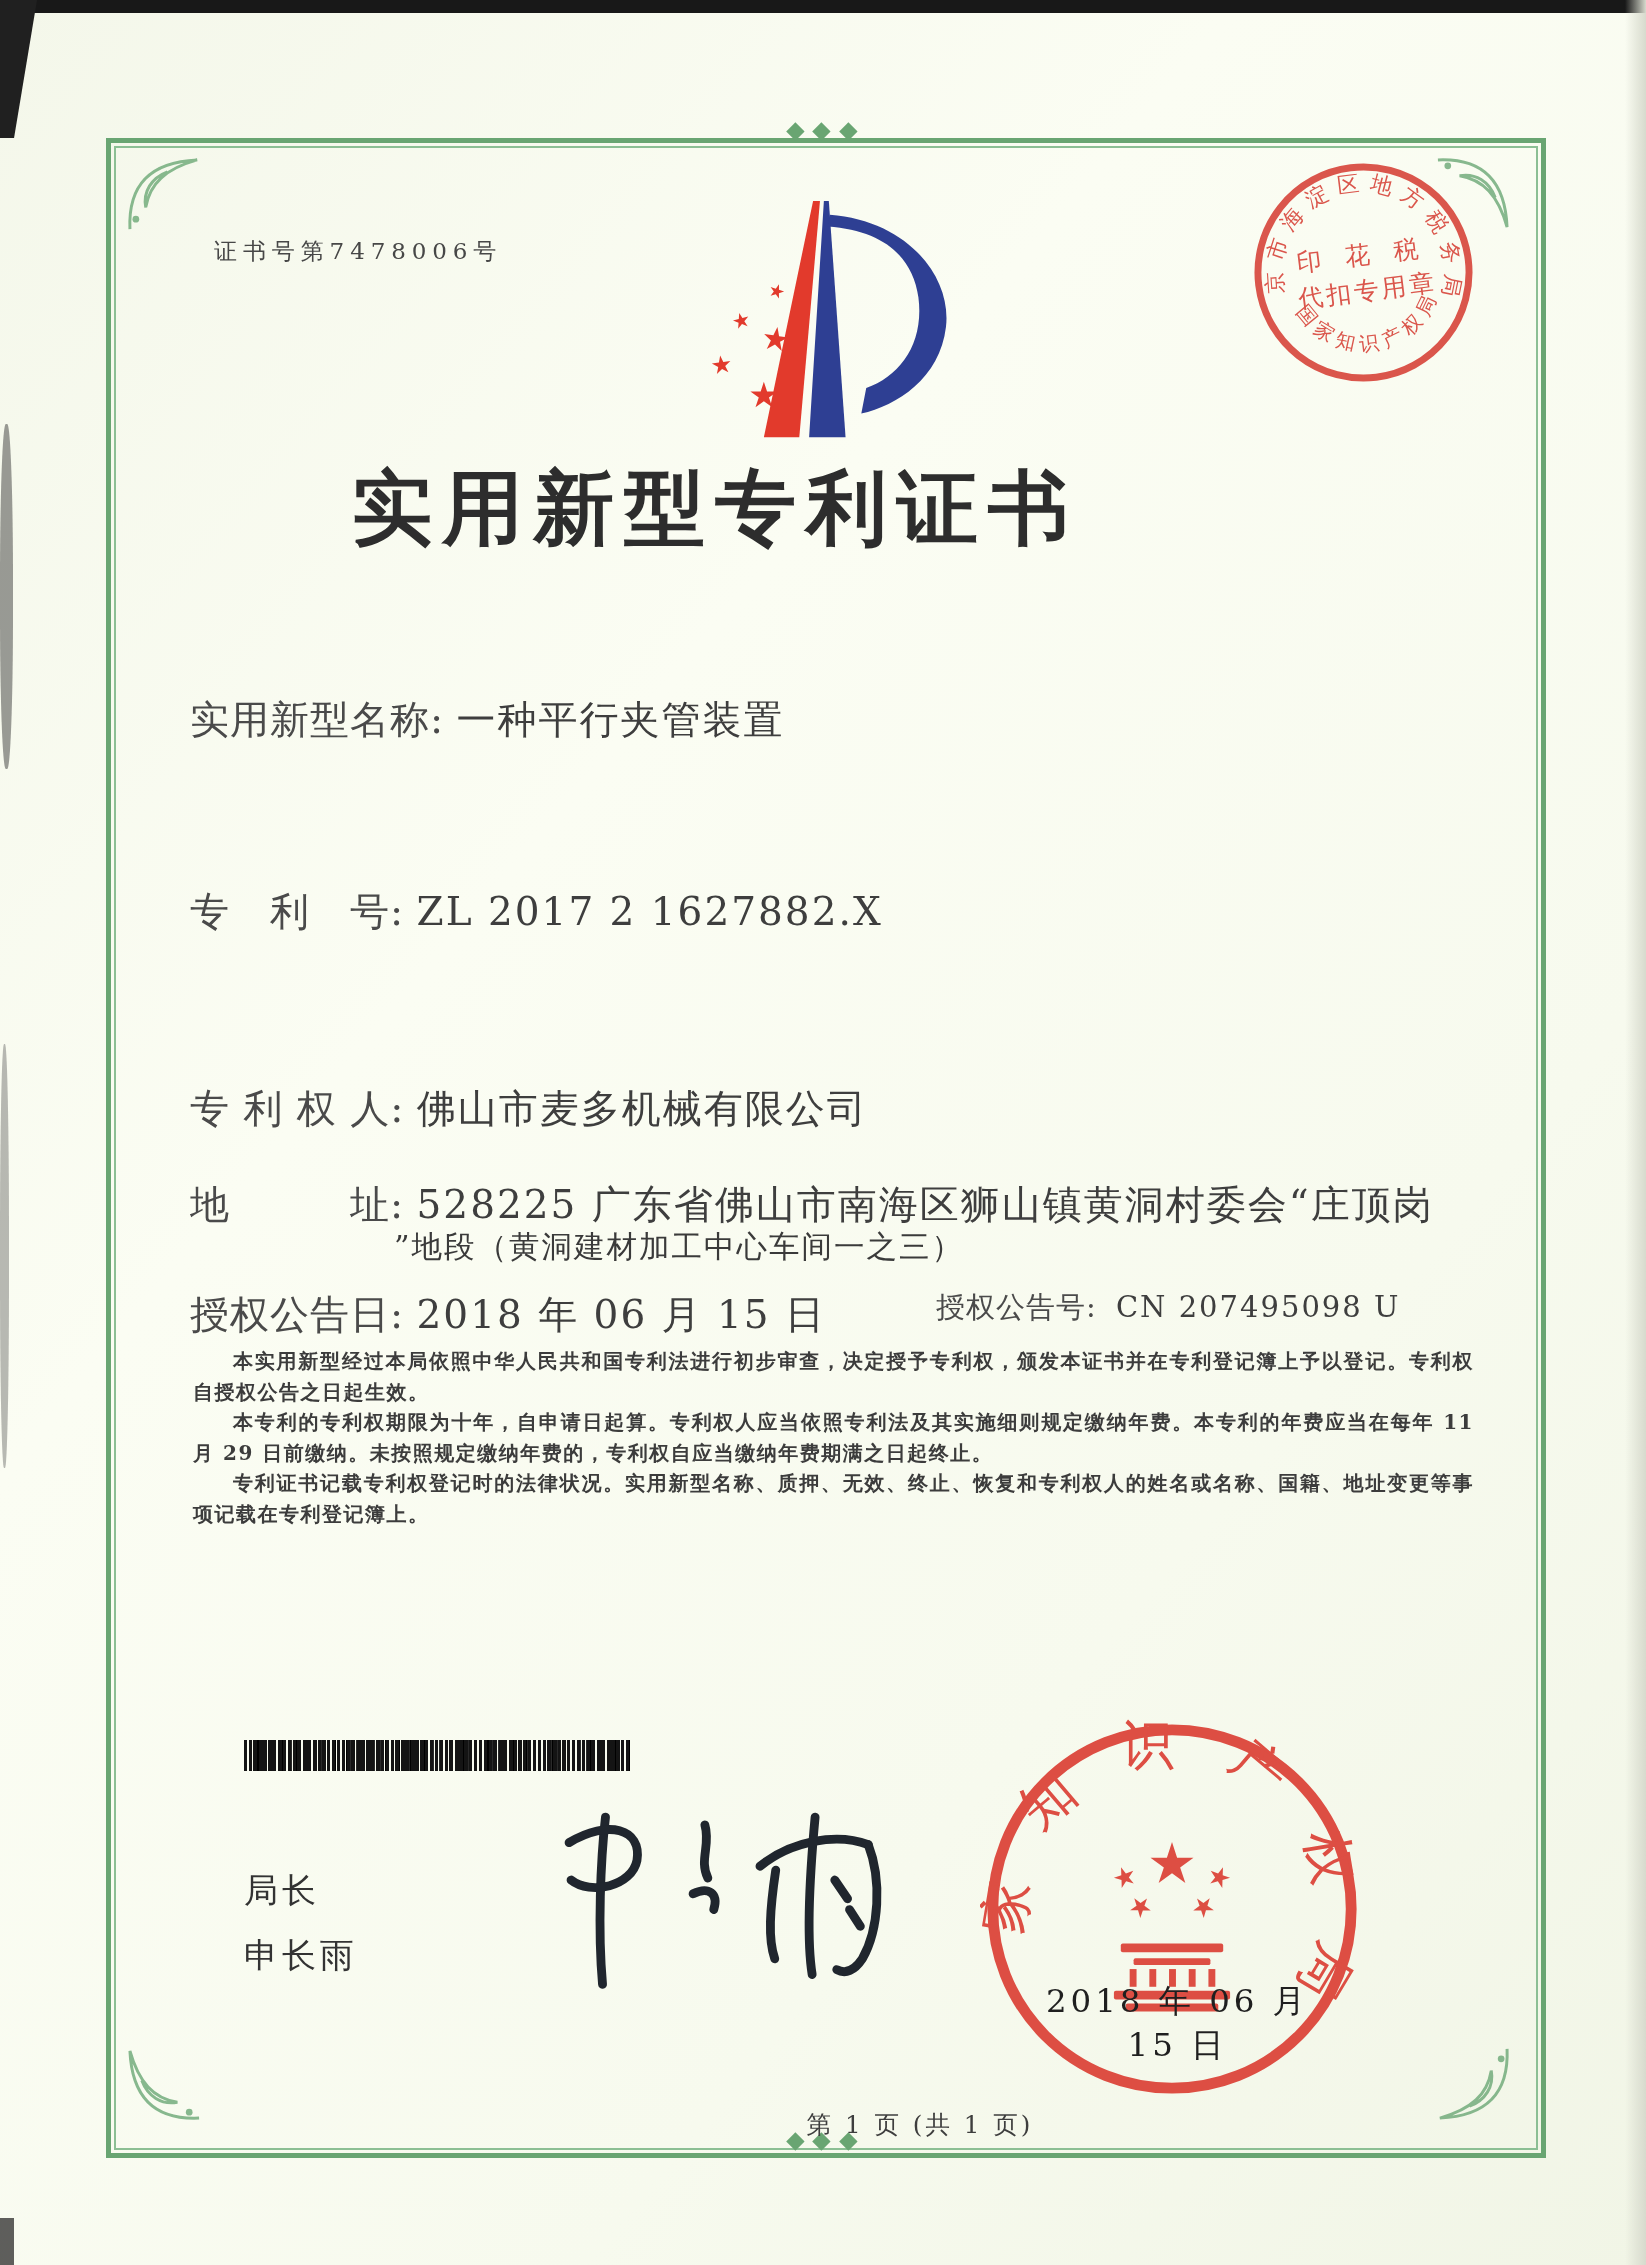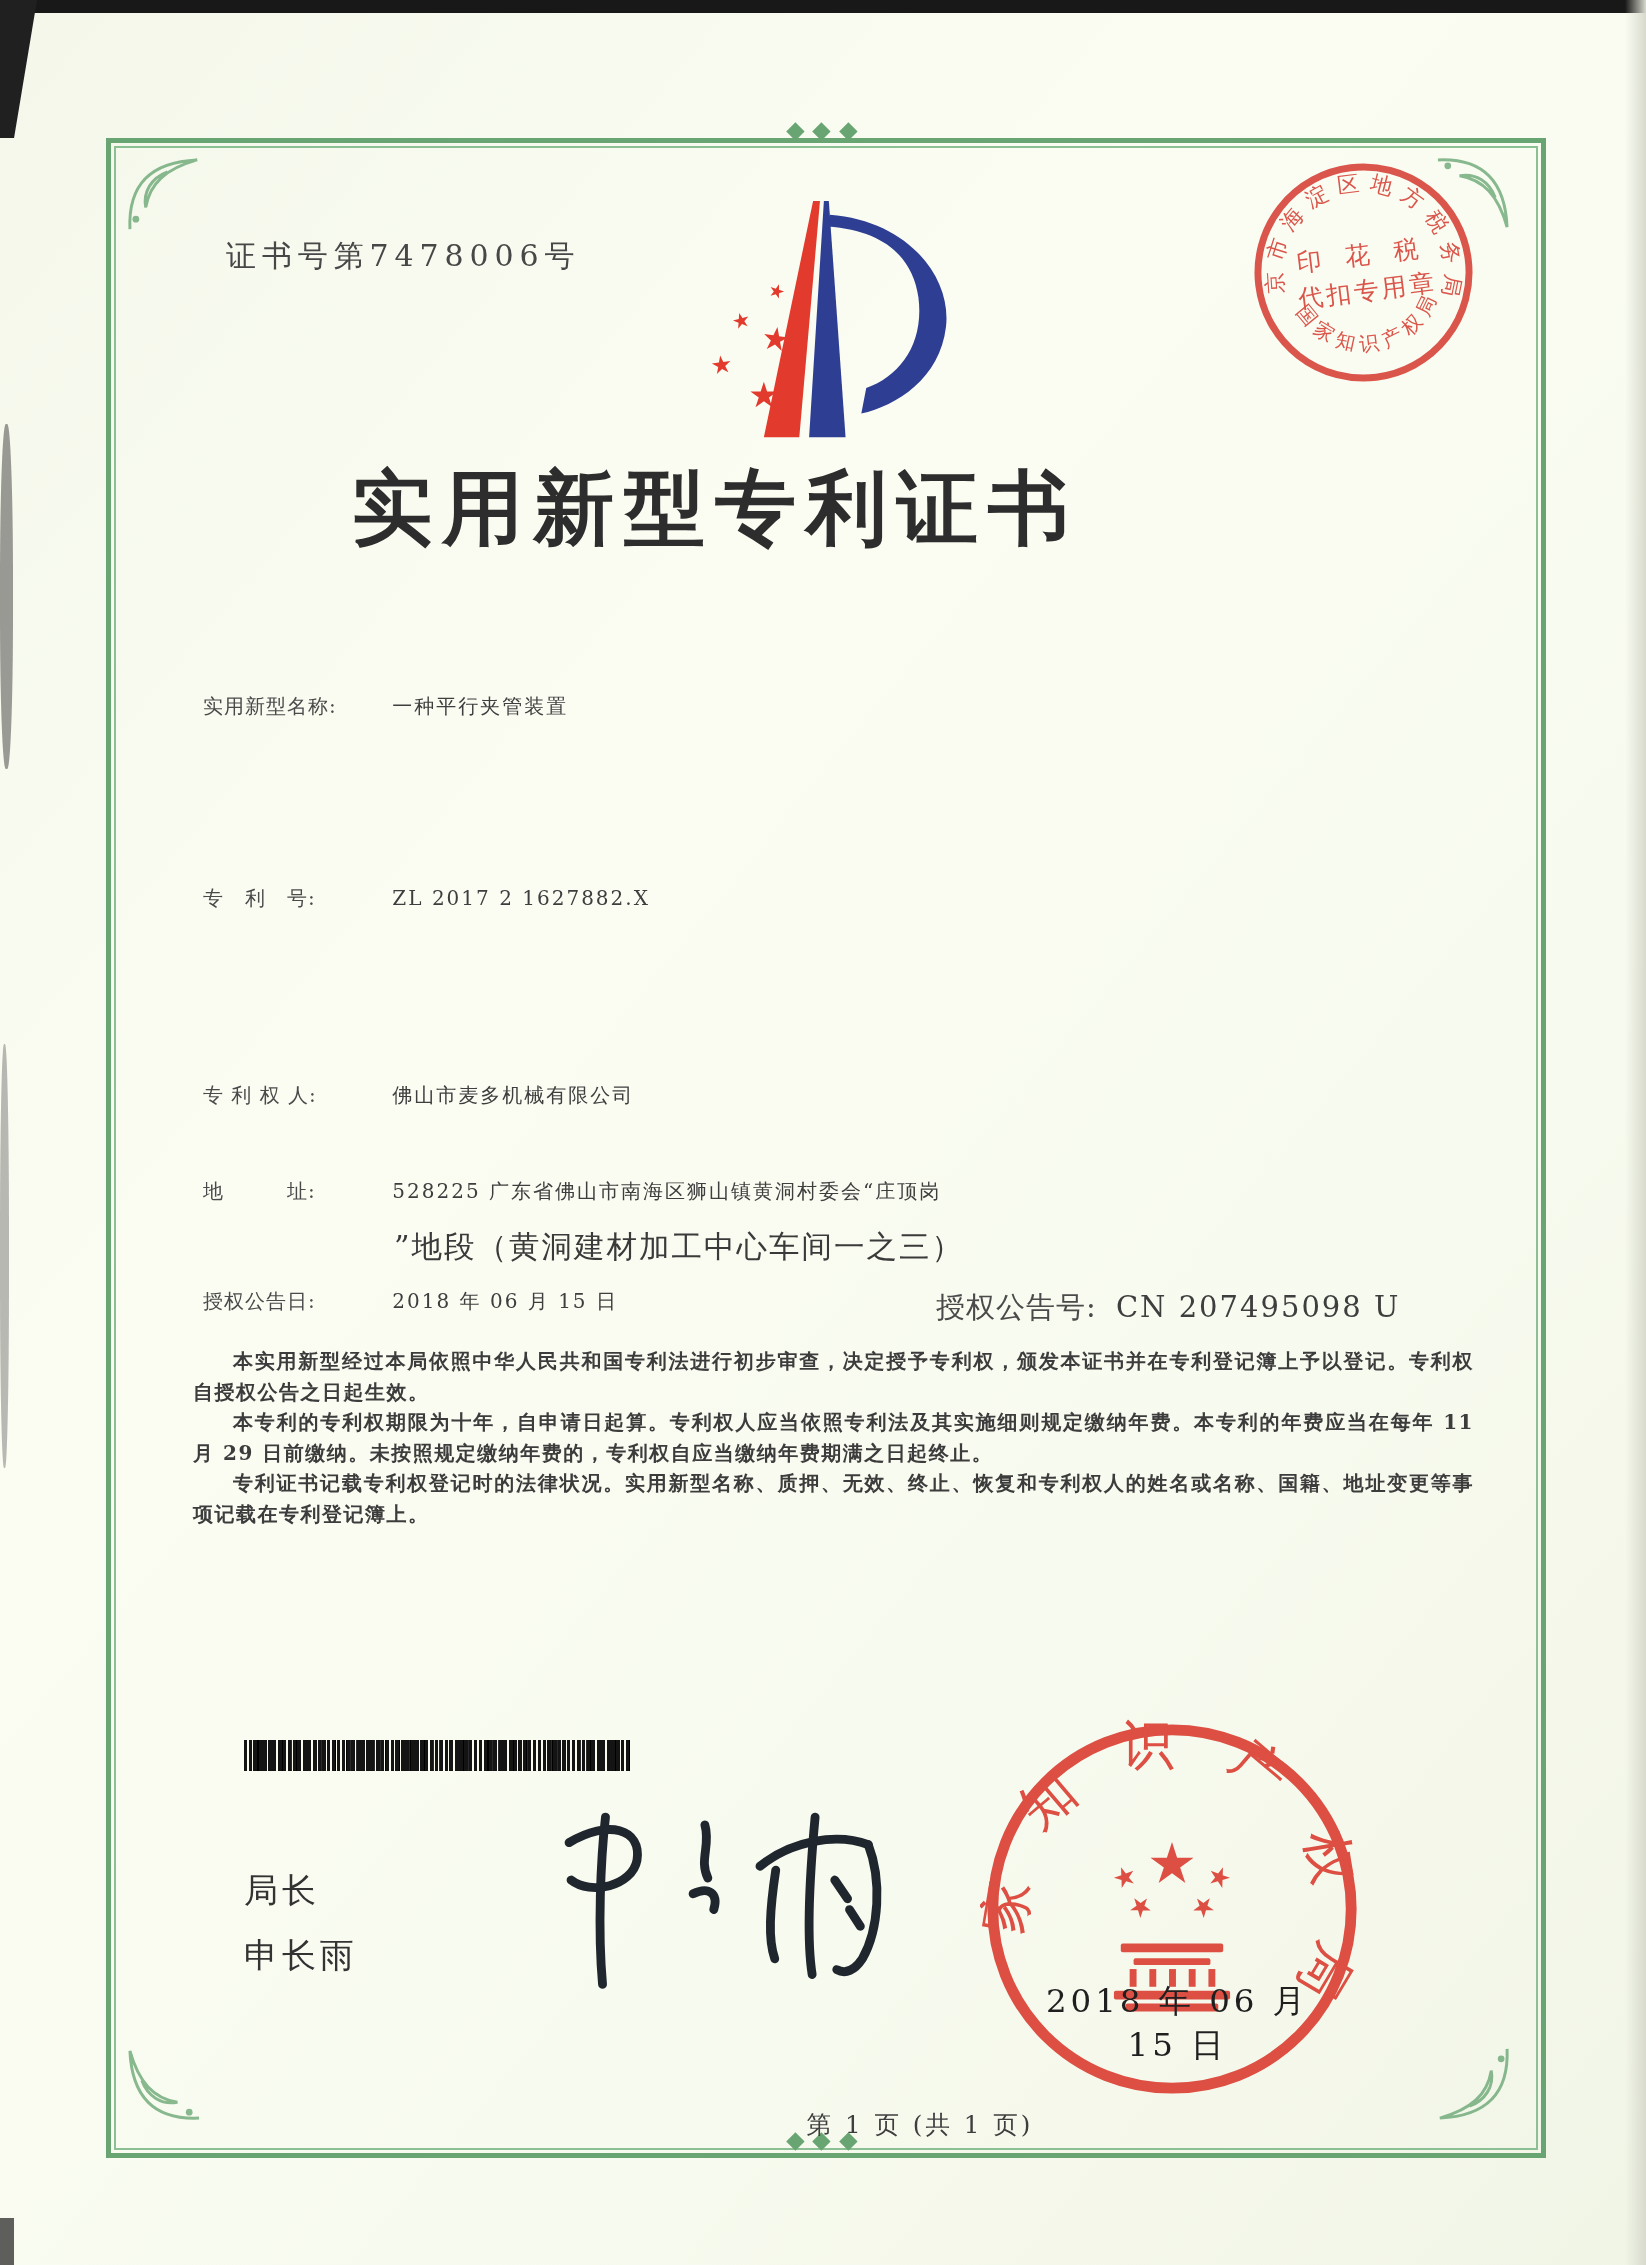--- a/index.html
+++ b/index.html
@@ -16,28 +16,28 @@
   .orn-tl { left:124px; top:154px; }
   .orn-tr { left:1430px; top:154px; transform:rotate(90deg); }
   .orn-br { left:1430px; top:2041px; transform:rotate(180deg); }
   .orn-bl { left:124px; top:2041px; transform:rotate(270deg); }
   .mid-orn { position:absolute; left:782px; width:79px; height:19.7px; z-index:6;
              display:flex; gap:13.8px; justify-content:center; }
   .mid-orn span { width:12.8px; height:12.8px; background:#69a572; transform:rotate(45deg); display:block; }
   .orn-top { top:125px; } .orn-bottom { top:2135px; }
 
   
-  .cert-no { position:absolute; left:226px; top:236px; font-size:30px; letter-spacing:5.9px;
+  .cert-no { position:absolute; left:214px; top:236px; font-size:23px; letter-spacing:5.9px;
              color:#474747; z-index:10; }
   .logo { position:absolute; left:680px; top:195px; width:276px; height:251px; z-index:10; }
   .tax-stamp { position:absolute; left:1249px; top:158px; width:229px; height:229px;
                z-index:15; transform:rotate(-7deg); opacity:.92; }
   .title { position:absolute; left:106px; top:455px; width:1218px; text-align:center;
            font-size:81px; font-weight:bold; letter-spacing:9.9px; color:#2d2d2d; z-index:10; }
-  .row { position:absolute; left:203px; font-size:20px; white-space:nowrap; z-index:10; }
+  .row { position:absolute; left:190px; font-size:39px; white-space:nowrap; z-index:10; }
   .lbl { display:inline-block; min-width:183px; letter-spacing:1px; color:#4a4a4a; }
   .val { letter-spacing:2px; color:#3e3e3e; }
   .addr2 { position:absolute; left:394px; font-size:30.5px; letter-spacing:2px; z-index:10; }
   .grant-no-row { position:absolute; left:936px; font-size:29px; white-space:nowrap; z-index:10; }
   .grant-no-row .lbl { min-width:0; margin-right:9.9px; }
   .body-text { position:absolute; left:193px; top:1346px; width:1281px; font-size:20px;
                line-height:1.53; letter-spacing:1.5px; color:#3c3c3c; z-index:10; text-align:justify;font-weight:bold; }
   .body-text p { margin:0; text-indent:2em; }
   .barcode { position:absolute; left:244px; top:1740px; width:386px; height:30.5px; z-index:10;
     background:

